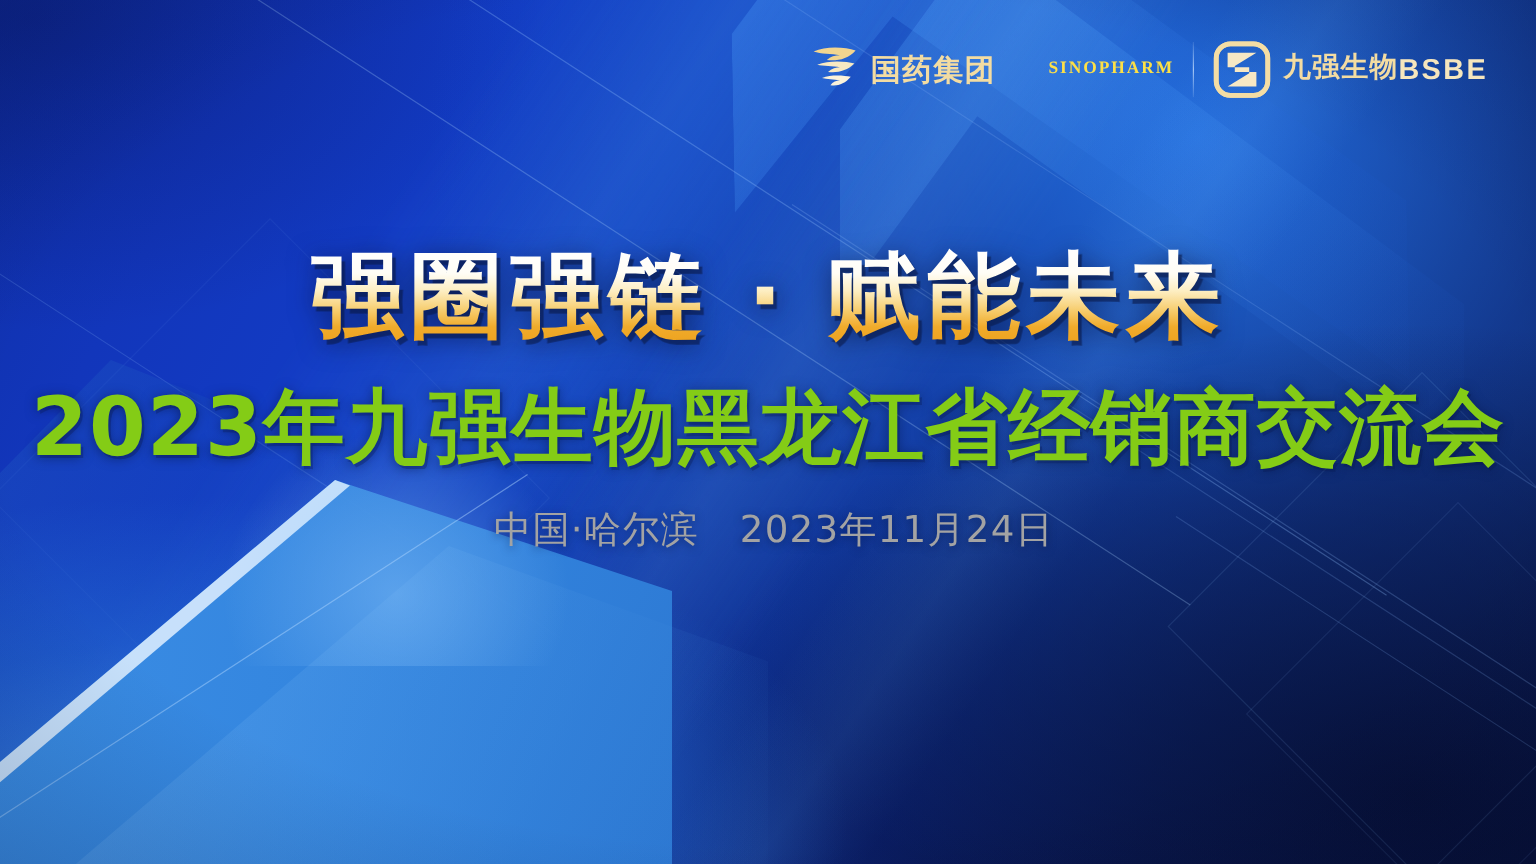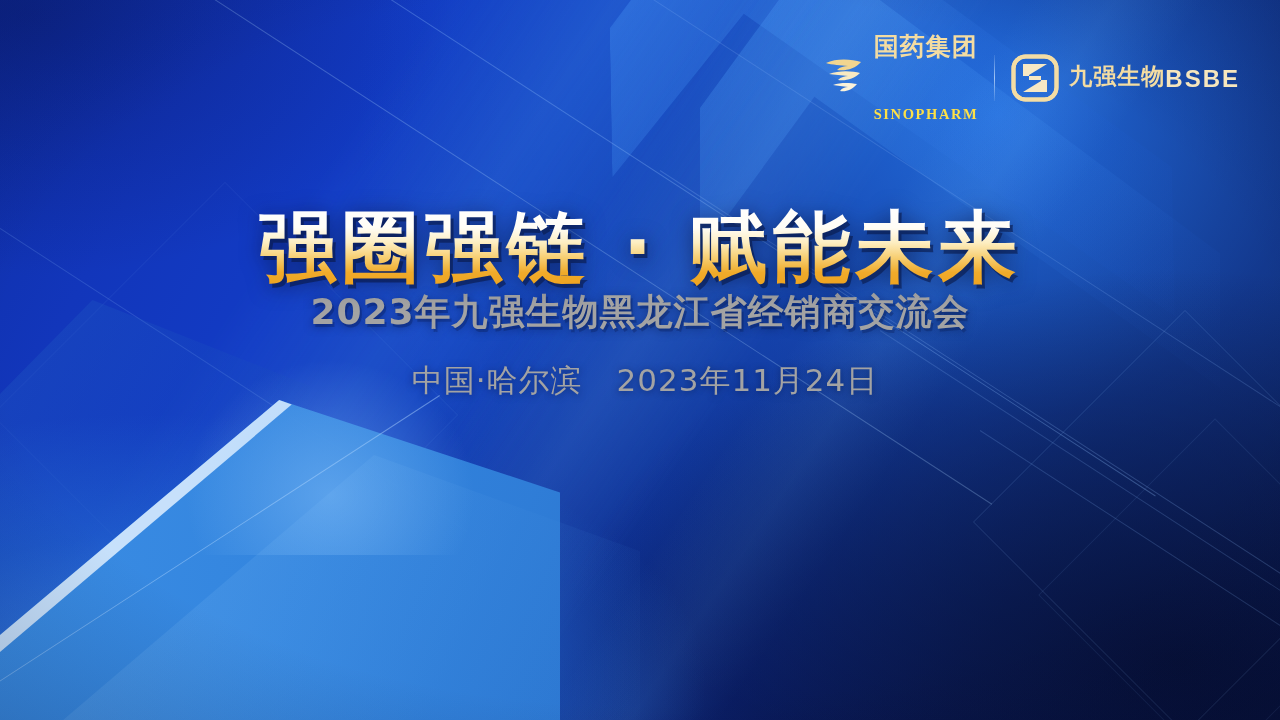--- a/index.html
+++ b/index.html
@@ -122,21 +122,21 @@
 
   
   .logo-bar{
     position:absolute;right:40px;top:34px;
     display:flex;align-items:center;gap:16px;
     z-index:9;
   }
   .logo-group{display:flex;align-items:center;gap:10px;}
 
   .sino-mark{width:42px;height:44px;flex:none;}
-  .sino-text{display:flex;flex-direction:column;line-height:1;gap:44px;}
+  .sino-text{display:flex;flex-direction:row;line-height:1;gap:44px;}
   .sino-cn{
     font-size:25px;font-weight:bold;color:#f3dca2;letter-spacing:1px;
     font-family:"DejaVu Sans","Liberation Sans",sans-serif;
   }
   .sino-en{
     font-size:14.5px;font-weight:bold;color:#fde047;letter-spacing:1.6px;
     margin-top:4px;font-family:"Liberation Serif",serif;
   }
 
   .logo-divider{
@@ -176,25 +176,25 @@
     -webkit-background-clip:text;
     background-clip:text;
     color:transparent;
     -webkit-text-fill-color:transparent;
     filter:drop-shadow(3px 4px 0 rgba(10,26,74,.62)) drop-shadow(0 2px 10px rgba(5,16,56,.55));
     white-space:nowrap;
   }
 
   .subhead{
     font-family:"DejaVu Sans","Liberation Sans",sans-serif;
-    font-size:36px;font-weight:bold;
-    color:#a3a3a3;
+    font-size:68px;font-weight:bold;
+    color:#84cc16;
     letter-spacing:1px;
     line-height:1.08;
-    margin:4px 0 0 0;
+    margin:31px 0 0 0;
     text-shadow:0 2px 10px rgba(6,18,62,.55), 2px 3px 0 rgba(10,28,82,.30);
     white-space:nowrap;
   }
 
   .datetime{
     font-family:"DejaVu Sans","Liberation Sans",sans-serif;
     font-size:31px;font-weight:normal;
     color:#a3a3a3;
     letter-spacing:1px;
     margin:28px 0 0 0;

